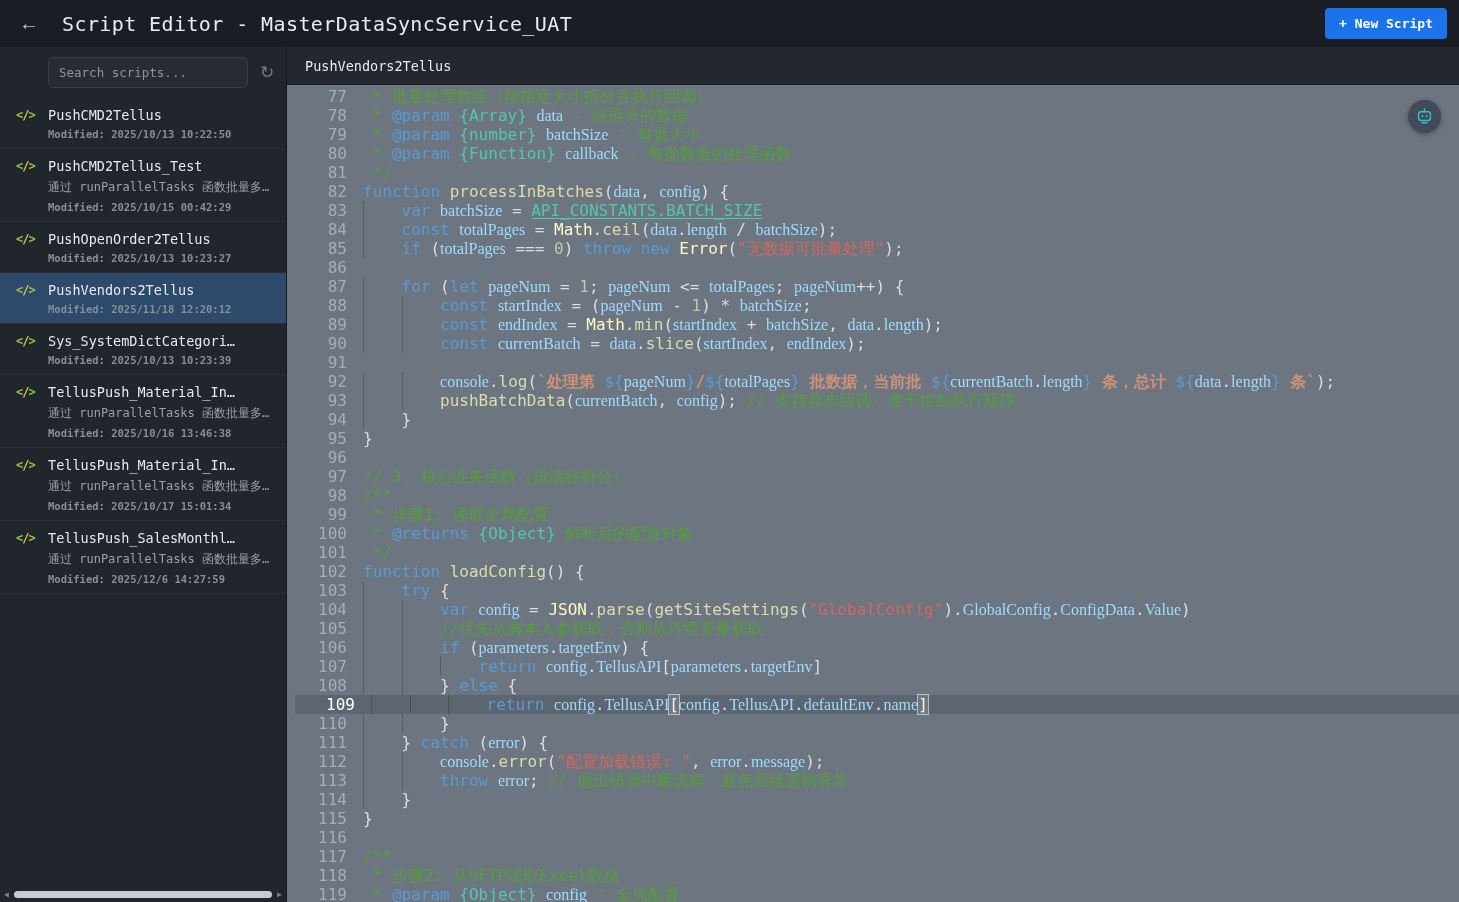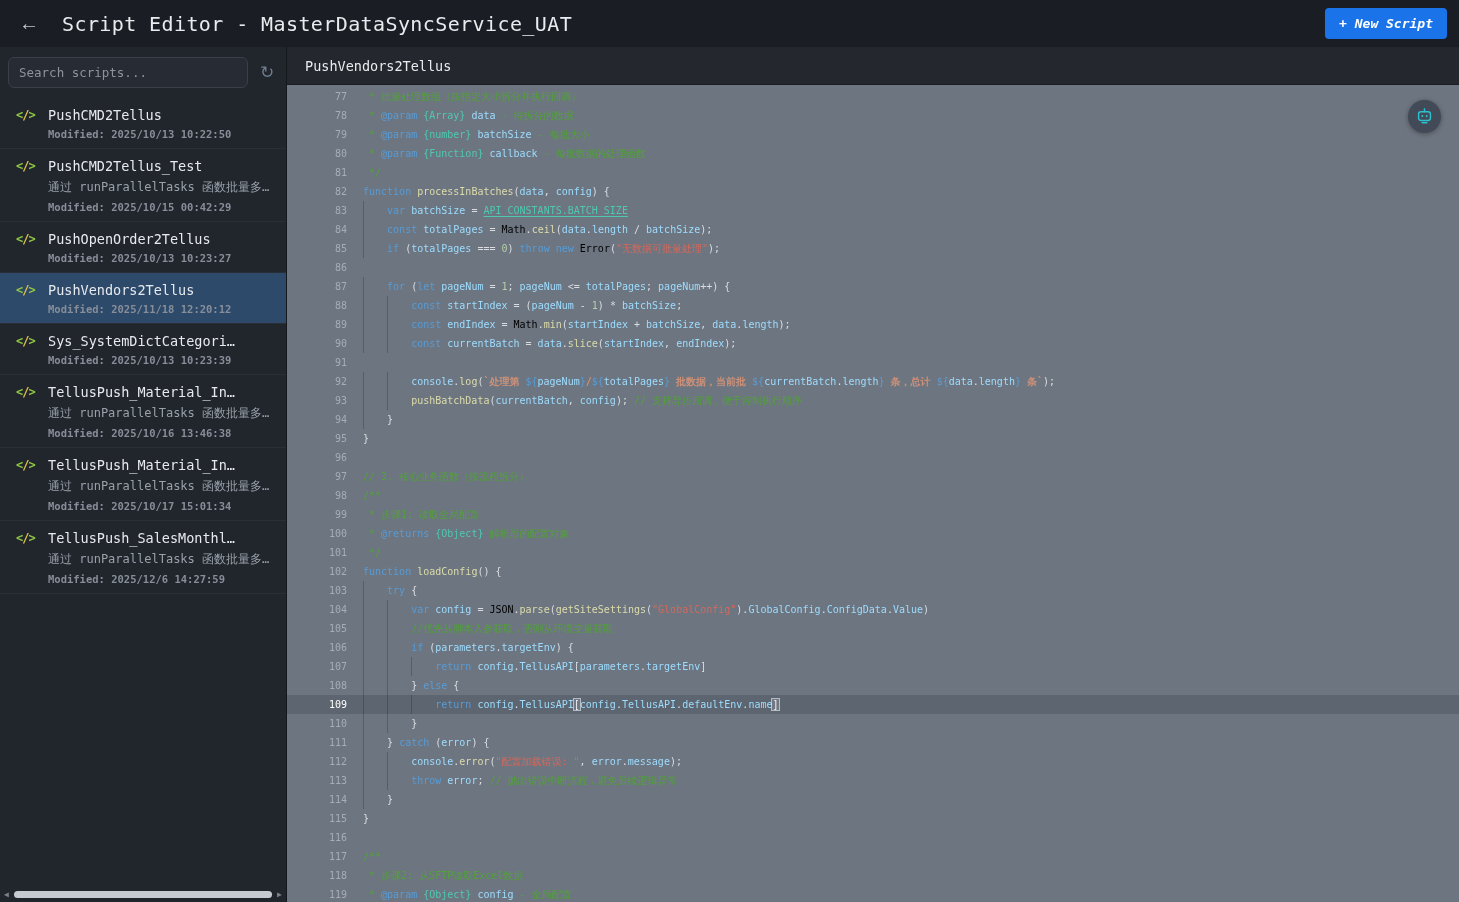--- a/index.html
+++ b/index.html
@@ -3,27 +3,27 @@
 <meta charset="utf-8">
 <style>
   html,body{margin:0;padding:0;background:#1a1d23;}
   body{width:1459px;height:902px;overflow:hidden;font-family:"DejaVu Sans Mono","Liberation Mono",monospace;}
   .app{width:1459px;height:902px;display:flex;flex-direction:column;}
 
   
   .topbar{height:47px;flex:none;display:flex;align-items:center;background:#1a1d23;padding:0 12px 0 12px;}
   .back{background:none;border:none;color:#c4c9cf;font-size:20px;width:34px;height:34px;cursor:pointer;padding:0;}
   .title{font-size:20px;font-weight:500;color:#e9ebef;letter-spacing:.4px;margin:0 auto 0 16px;}
-  .new-script{background:#1a73e8;color:#fff;border:none;border-radius:4px;font-family:"DejaVu Sans Mono",monospace;font-size:13px;font-weight:bold;padding:8px 14px;cursor:pointer;font-style:italic;}
+  .new-script{background:#1a73e8;color:#fff;border:none;border-radius:4px;font-family:"DejaVu Sans Mono",monospace;font-size:13px;font-weight:bold;padding:8px 14px;cursor:pointer;}
 
   .content{flex:1;display:flex;min-height:0;}
 
   
   .sidebar{width:287px;flex:none;background:#21252c;position:relative;border-right:1px solid #14171c;box-sizing:border-box;}
-  .search-row{display:flex;align-items:center;gap:6px;padding:10px 6px 10px 8px;}
+  .search-row{display:flex;align-items:center;gap:6px;padding:10px 6px 10px 8px;margin-left:40px;}
   .search{flex:1;min-width:0;background:#272c34;border:1px solid #3a4049;border-radius:6px;height:31px;color:#cfd3d9;font-family:"DejaVu Sans Mono",monospace;font-size:12.5px;padding:0 10px;box-sizing:border-box;outline:none;}
   .search::placeholder{color:#8d939c;}
   .refresh{background:none;border:none;color:#6f7d8d;font-size:17px;cursor:pointer;width:26px;padding:0;}
 
   .list{overflow:hidden;}
   .item{padding:9px 10px 8px 16px;border-bottom:1px solid #2a2f37;cursor:pointer;}
   .item.selected{background:#2d4a6a;}
   .row1{display:flex;align-items:center;gap:10px;}
   .code-ic{font-size:12px;font-weight:bold;letter-spacing:-1px;flex:none;width:22px;}
   .ic-a{color:#8fc643;}
@@ -32,33 +32,33 @@
   .desc{margin:5px 0 0 32px;font-size:12px;color:#99a1ab;white-space:nowrap;overflow:hidden;text-overflow:ellipsis;}
   .modified{margin:5px 0 0 32px;font-size:10.5px;color:#878e99;font-weight:bold;white-space:nowrap;}
 
   .hscroll{position:absolute;left:0;right:0;bottom:2px;height:12px;display:flex;align-items:center;padding:0 2px;box-sizing:border-box;}
   .arr{color:#79818c;font-size:8px;flex:none;width:9px;text-align:center;cursor:pointer;}
   .thumb{flex:1;height:7px;background:#c6cad1;border-radius:4px;margin:0 3px;cursor:pointer;}
 
   
   .editor{flex:1;display:flex;flex-direction:column;position:relative;min-width:0;}
   .tabbar{height:37px;flex:none;background:#24272d;display:flex;align-items:center;padding-left:18px;color:#e9ecef;font-size:13.5px;border-bottom:1px solid #191c21;}
-  .code{flex:1;background:#6d7580;overflow:hidden;font-size:10px;line-height:19px;padding-top:2px;}
+  .code{flex:1;background:#6d7580;overflow:hidden;font-size:16px;line-height:19px;padding-top:2px;}
   .cl{display:flex;height:19px;}
-  .cl.active{background:rgba(13,20,32,0.16);}
+  .cl.active{background:rgba(13,20,32,0.16);margin-left:8px;}
   .cl.active .ln{color:#ffffff;}
   .ln{width:76px;padding-right:16px;box-sizing:border-box;flex:none;text-align:right;color:#a6adb7;user-select:none;}
   .lt{flex:1;white-space:pre;min-width:0;}
   .ig{display:inline-block;width:4ch;height:19px;box-shadow:inset 1px 0 0 rgba(24,31,43,.28);vertical-align:top;}
 
   .tk-c{color:#52a13a;}
   .tk-k{color:#569cd6;}
-  .tk-p{color:#9cdcfe;}
+  .tk-p{color:#9cdcfe;font-family:Liberation Serif, serif;}
   .tk-f{color:#dcdcaa;}
-  .tk-t{color:#000000;text-align:right;}
+  .tk-t{color:#fef9c3;text-align:right;}
   .tk-s{color:#d3695c;}
   .tk-ts{color:#ce9178;font-weight:bold;}
   .tk-x{color:#dadde2;}
   .tk-n{color:#b5cea8;}
   .tk-u{color:#4ec9b0;text-decoration:underline;text-underline-offset:2px;}
   .tk-d{color:#569cd6;}
   .tk-y{color:#4ec9b0;}
   .tk-b{color:#eef1f5;background:rgba(255,255,255,.13);outline:1px solid rgba(228,234,242,.65);}
 
   .bot{position:absolute;top:53px;right:18px;width:33px;height:33px;border-radius:50%;background:#424a57;border:none;box-shadow:0 1px 5px rgba(0,0,0,.35);display:flex;align-items:center;justify-content:center;cursor:pointer;padding:0;}

